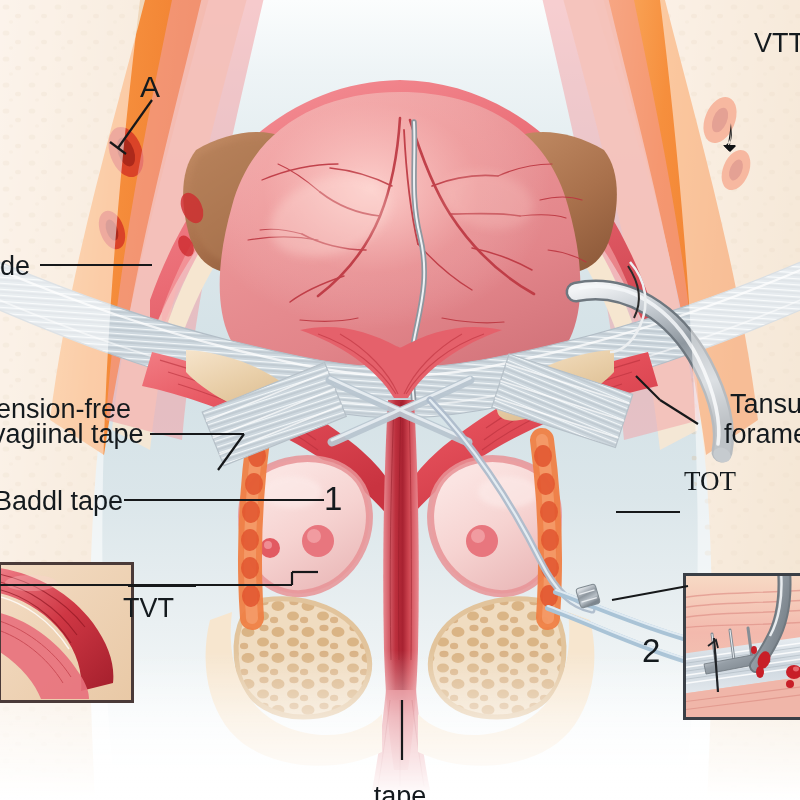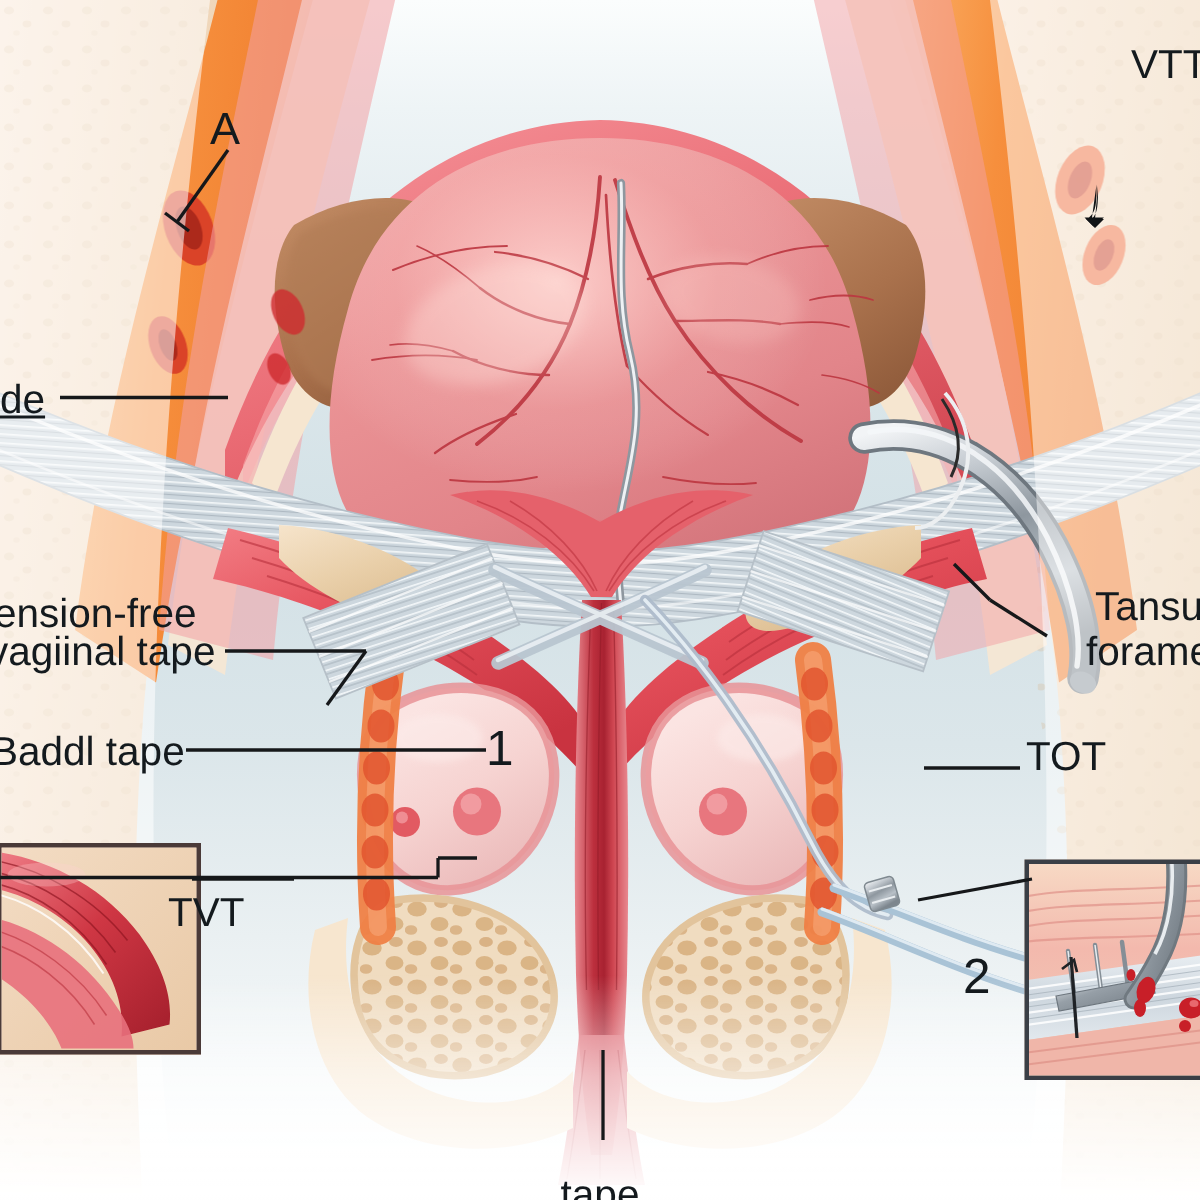--- a/index.html
+++ b/index.html
@@ -524,33 +524,33 @@
       <path d="M612 600 L688 586"></path>
 
       <path d="M402 700 L402 760"></path>
     </g>
   </svg>
 
   <div class="lbl big" style="left:140px;top:70px;">A</div>
 
   <div class="lbl" style="left:754px;top:28px;">VTT</div>
 
-  <div class="lbl" style="left:0px;top:251px;text-decoration:underline;">de</div>
+  <div class="lbl" style="left:0px;top:251px;">de</div>
 
   <div class="lbl" style="left:-4px;top:394px;">ension-free</div>
   <div class="lbl" style="left:-8px;top:419px;">vagiinal tape</div>
 
   <div class="lbl" style="left:-6px;top:486px;">Baddl tape</div>
 
   <div class="lbl" style="left:730px;top:389px;">Tansu</div>
   <div class="lbl" style="left:724px;top:419px;">forame</div>
 
-  <div class="lbl" style="left:684px;top:489px;">TOT</div>
-
-  <div class="lbl" style="left:112px;top:593px;text-align:right;">TVT</div>
+  <div class="lbl" style="left:684px;top:466px;font-family:Liberation Serif, serif;">TOT</div>
+
+  <div class="lbl" style="left:123px;top:593px;text-align:right;">TVT</div>
 
   <div class="lbl num" style="left:324px;top:484px;">1</div>
 
   <div class="lbl num" style="left:642px;top:636px;">2</div>
 
   <div class="lbl ctr" style="left:250px;top:781px;width:300px;">tape</div>
 
   <svg class="art" style="left:718px;top:118px;" width="40" height="40" viewBox="0 0 40 40">
     <path d="M14 6 C14 18 14 24 10 28 L18 28 L12 34 L6 28 L12 28" fill="#111416"></path>
     <path d="M13 5 C13 17 13 23 8 27 L18 27 L11 33 L5 27 L10 27 Z" fill="#111416"></path>

